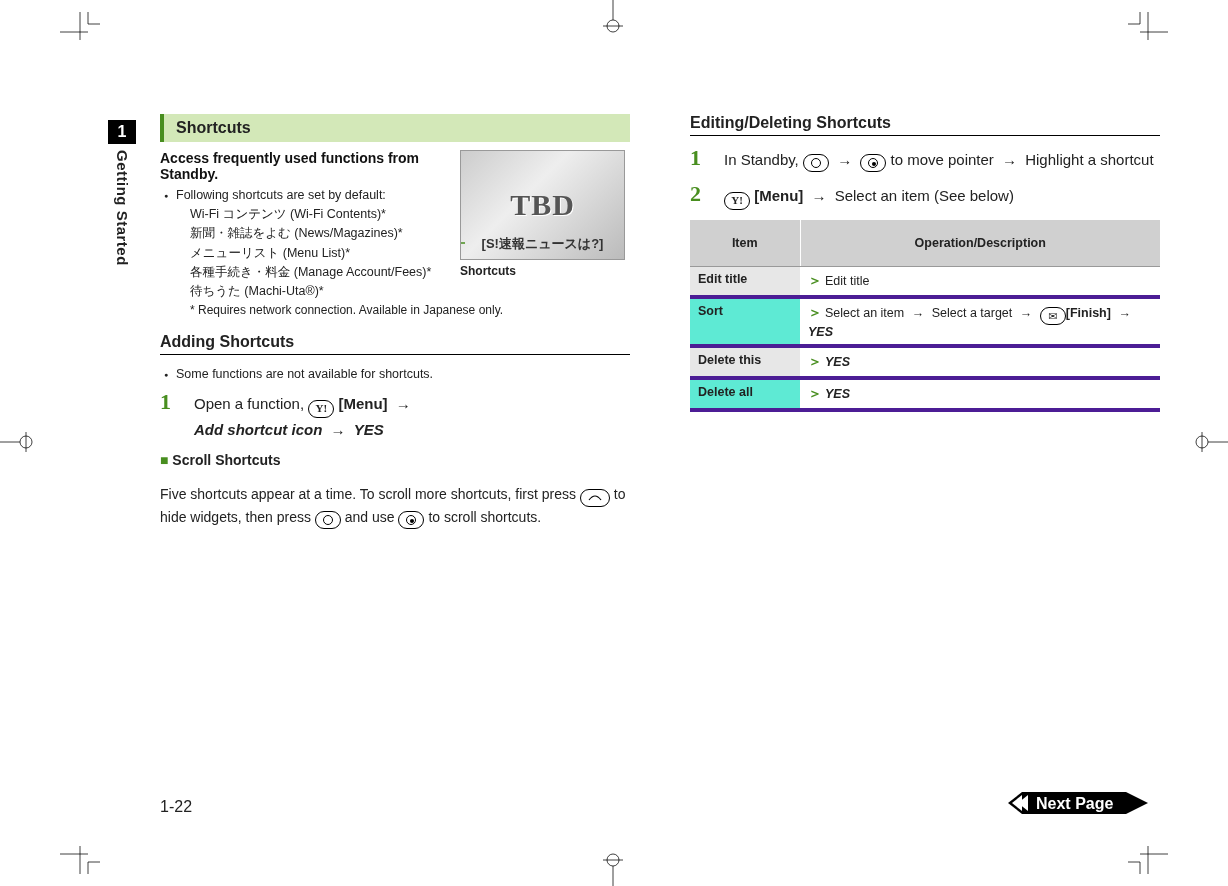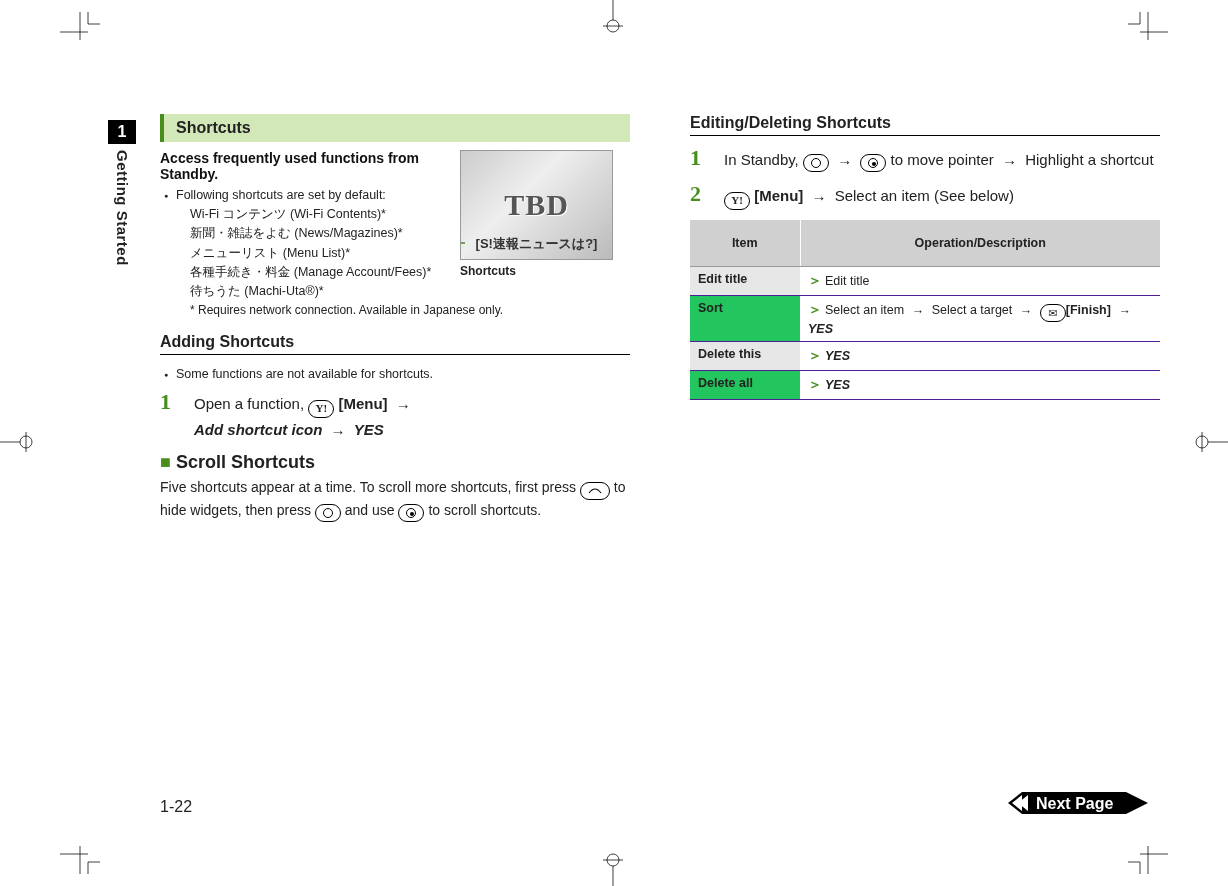--- a/index.html
+++ b/index.html
@@ -73,21 +73,21 @@
   .sublist { list-style: none; padding-left: 14px; }
   .sublist li { font-size: 12.5px; line-height: 1.55; }
   .footnote { font-size: 12px; padding-left: 24px; text-indent: -10px; line-height: 1.45; }
   .screenshot-wrap {
     float: right;
     width: 170px;
     text-align: right;
     margin-left: 10px;
   }
   .screenshot {
-    width: 153px; height: 110px;
+    width: 165px; height: 110px;
     background: linear-gradient(135deg,#ccc 0%, #eee 40%, #bbb 100%);
     border: 1px solid #999;
     position: relative;
     overflow: hidden;
     display:flex; align-items:center; justify-content:center;
   }
   .screenshot .placeholder-text {
     font-family: serif;
     font-size: 30px;
     font-weight: bold;
@@ -124,24 +124,24 @@
     color: #488e1f;
     font-size: 22px;
     font-weight: bold;
     font-family: Georgia, serif;
     line-height: 1.1;
     min-width: 20px;
   }
   .stepbody { flex: 1; padding-top: 2px; }
   .boldital { font-weight: bold; font-style: italic; }
   .sub-h {
-    font-size: 18px;
+    font-size: 14px;
     font-weight: bold;
     margin-top: 8px;
-    margin-bottom: 4px;
+    margin-bottom: 16px;
   }
   .sub-h:before {
     content: "■ ";
     color: #488e1f;
   }
   .para { font-size: 14px; line-height: 1.55; }
   
   .key {
     display: inline-flex;
     align-items: center;
@@ -171,25 +171,25 @@
   table.op th {
     background: #d0d0d0;
     font-weight: bold;
     padding: 16px 8px;
     text-align: center;
     border-bottom: 1px solid #999;
   }
   table.op th:first-child { border-right: 1px solid #fff; width:110px; text-align:center;}
   table.op td {
     padding: 5px 8px;
-    border-bottom: 1px solid #4c1d95;
+    border-bottom: 4px solid #4c1d95;
     vertical-align: top;
   }
   table.op tr td:first-child {
-    background: #22c55e;
+    background: #5eead4;
     font-weight: bold;
   }
   table.op tr:nth-child(even) td:first-child { background:#e7e7e7; }
   .chev { color: #488e1f; font-weight: bold; margin-right: 3px; font-size: 14px; }
   .bi { font-weight: bold; font-style: italic; }
   
   .pagenum {
     position: absolute;
     left: 160px;
     bottom: 70px;

